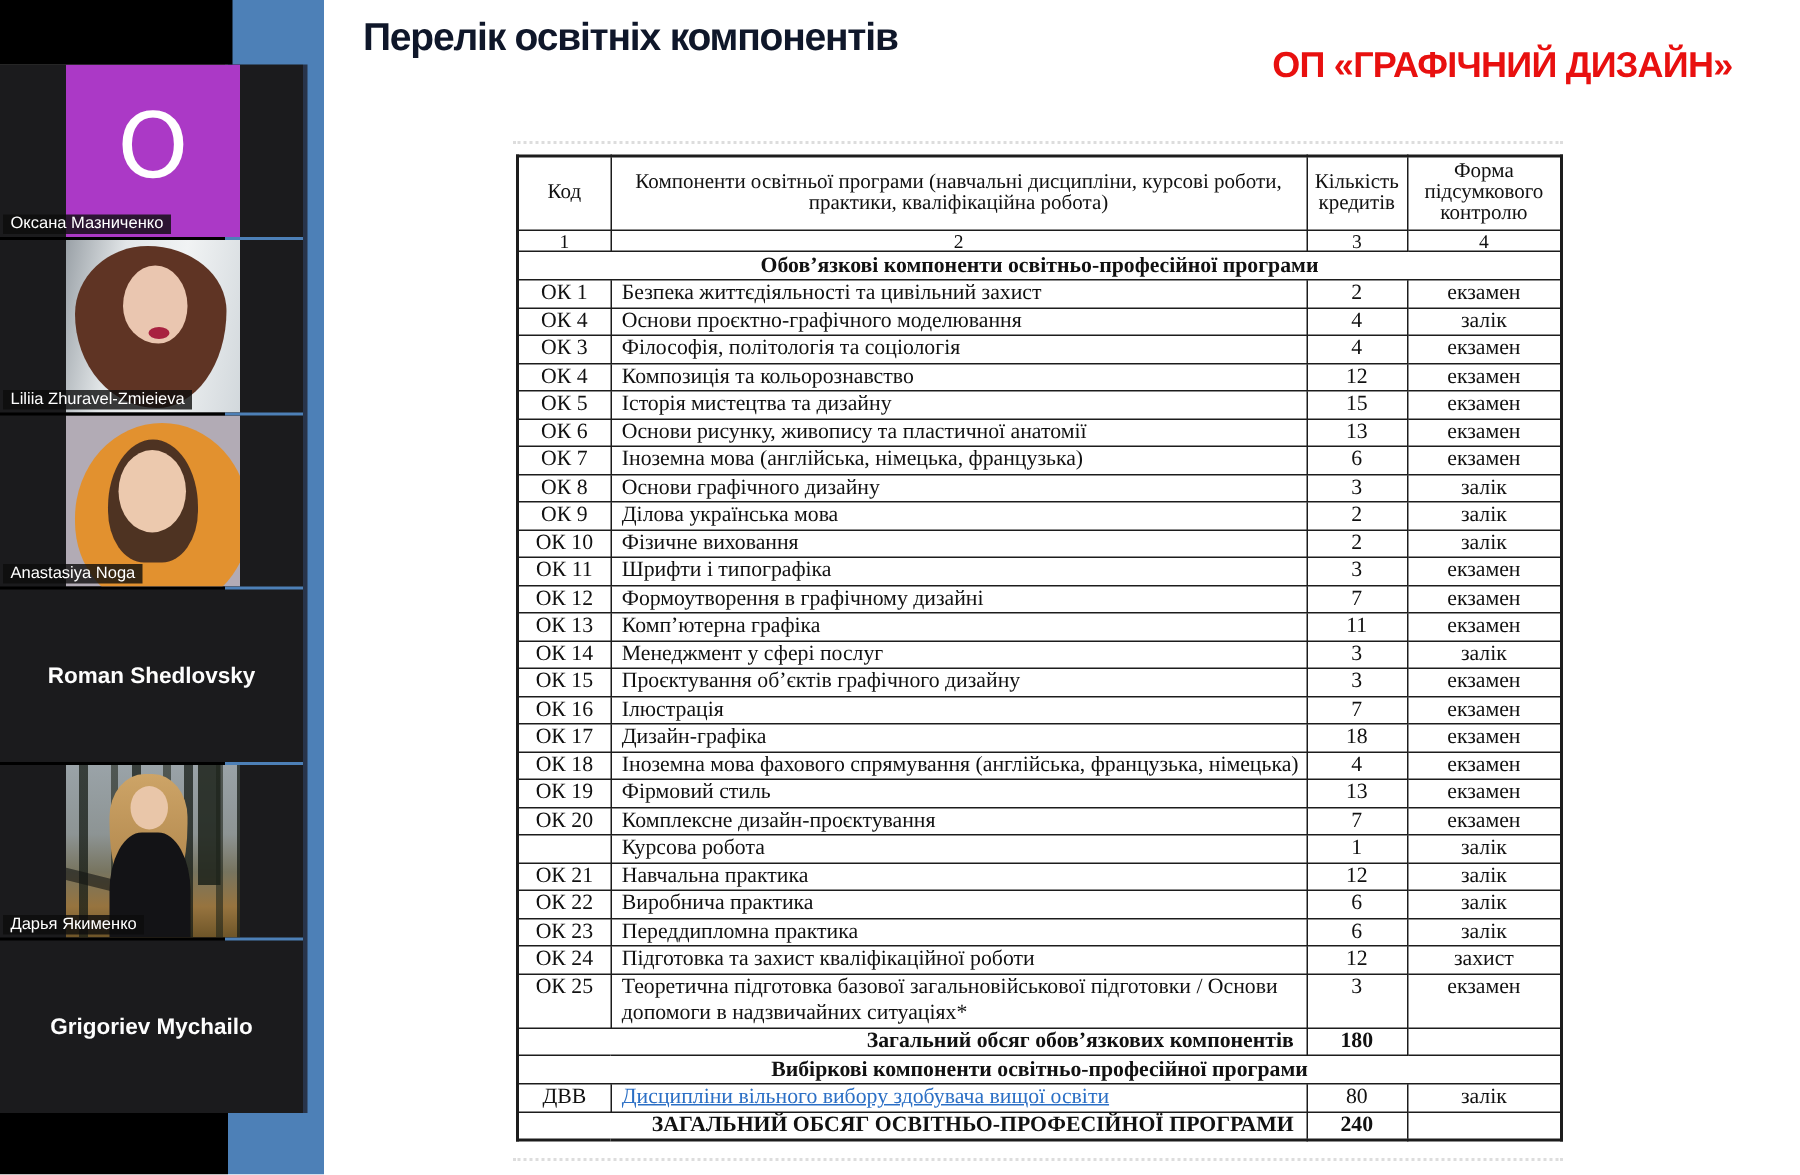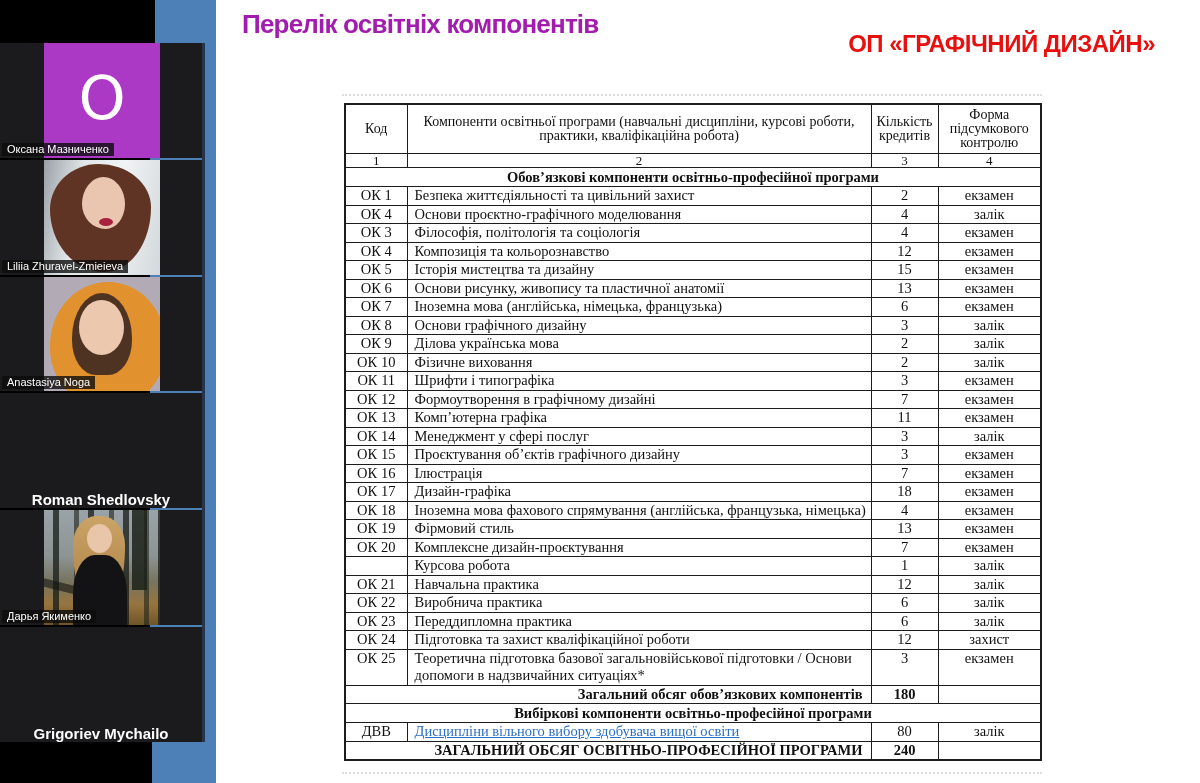--- a/index.html
+++ b/index.html
@@ -14,21 +14,21 @@
   .black-bottom { position:absolute; left:0; top:742px; width:152px; height:41px; background:#000; z-index:3; }
   .tiles { position:absolute; left:0; top:43px; width:205px; height:699px; z-index:2;
            display:flex; flex-direction:column; gap:2px;
            background:linear-gradient(90deg,#000 0 150px,#4d80b7 150px);
            border-right:3px solid #28344a; }
   .tile { position:relative; flex:1; background:#1b1b1d; overflow:hidden; }
   .photo { position:absolute; left:44px; top:0; bottom:0; width:116px; overflow:hidden; }
   .photo i { display:block; position:absolute; }
   .name-tag { position:absolute; left:2px; bottom:2px; z-index:5; background:rgba(12,12,12,.8);
               color:#fff; font-size:11px; line-height:13px; padding:0 5px; white-space:nowrap; }
-  .namecard { display:flex; align-items:flex-end; justify-content:center; }
+  .namecard { display:flex; align-items:center; justify-content:center; }
   .center-name { color:#fdfdfd; font-weight:bold; font-size:15px; }
 
   
   .avatar-box { background:#ab39c6; display:flex; align-items:center; justify-content:center; }
   .avatar-letter { color:#fff; font-family:"DejaVu Sans", sans-serif; font-size:60px; font-weight:400; line-height:1; padding-bottom:4px; }
 
   
   .lil { background:linear-gradient(100deg,#9aa1a7,#e2e6e8 30%,#f1f3f4 60%,#d2d8dc); }
   .lil .hair { left:6px; top:4px; width:101px; height:108px; background:#5f3424; border-radius:48% 52% 46% 54%/42% 40% 60% 58%; }
   .lil .face { left:38px; top:17px; width:43px; height:52px; background:#eac6b0; border-radius:50% 50% 45% 55%/52% 52% 48% 48%; }
@@ -45,21 +45,21 @@
   .dar .trees { left:0; top:0; right:0; bottom:0;
     background:repeating-linear-gradient(90deg, rgba(22,28,22,0) 0 9px, rgba(22,28,22,.75) 9px 15px, rgba(22,28,22,0) 15px 30px, rgba(30,36,26,.6) 30px 35px); }
   .dar .trunk { left:88px; top:0; width:15px; height:80px; background:rgba(28,34,26,.85); }
   .dar .bench { left:-5px; top:76px; width:70px; height:8px; background:rgba(18,20,18,.6); border-radius:6px; transform:rotate(14deg); }
   .dar .hair { left:29px; top:6px; width:52px; height:82px; background:linear-gradient(180deg,#cda467,#ab8147); border-radius:45% 45% 30% 30%/35% 35% 60% 60%; }
   .dar .body { left:29px; top:45px; width:54px; height:71px; background:#131316; border-radius:40% 40% 0 0/55% 55% 0 0; }
   .dar .face { left:43px; top:14px; width:25px; height:29px; background:#e9c6a9; border-radius:50%; }
 
   
   .main { position:absolute; left:216px; top:0; width:984px; height:783px; background:#fff; }
-  .slide-title { position:absolute; left:26px; top:7px; color:#a21caf; font-weight:bold;
+  .slide-title { position:absolute; left:26px; top:7px; color:#0f172a; font-weight:bold;
                  font-size:26px; line-height:35px; letter-spacing:-0.8px; }
   .program-label { position:absolute; right:45px; top:30px; color:#e8100f; font-weight:bold;
                    font-size:24px; letter-spacing:-0.5px; white-space:nowrap; }
 
   .doc-table { position:absolute; left:128px; top:103px; width:696px; border-collapse:collapse;
                font-family:"Liberation Serif", serif; color:#111; table-layout:fixed; }
   .doc-table col.c-code { width:62px; }
   .doc-table col.c-name { width:464px; }
   .doc-table col.c-cred { width:67px; }
   .doc-table col.c-form { width:103px; }

